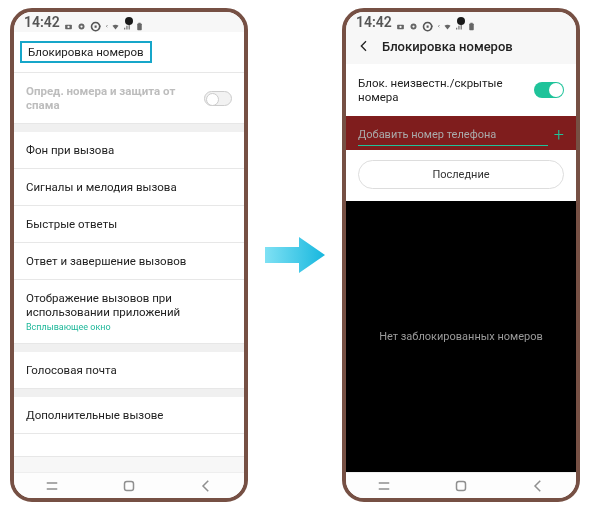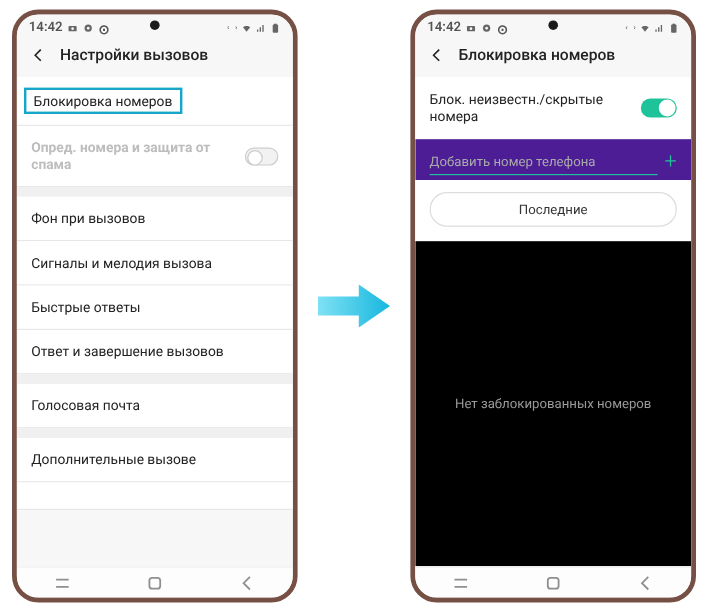--- a/index.html
+++ b/index.html
@@ -39,23 +39,22 @@
     width: 8px;
     height: 8px;
     background: #1a1a1a;
     border-radius: 50%;
     z-index: 5;
   }
   .statusbar {
     height: 20px;
     display: flex;
     align-items: center;
-    justify-content: space-between;
     padding: 0 10px;
-    font-size: 11px;
+    font-size: 14px;
     color: #555;
     font-weight: 600;
     background: #f7f7f7;
   }
   .statusbar .left { display:flex; align-items:center; gap:4px; }
   .statusbar .right { display:flex; align-items:center; gap:3px; }
   .sb-icon { width:9px; height:9px; display:inline-block; }
   .header {
     display: flex;
     align-items: center;
@@ -129,21 +128,21 @@
     padding: 12px 12px;
     display:flex;
     align-items:center;
     justify-content: space-between;
     background:#fff;
     font-size: 11.5px;
     color:#222;
   }
   .input-row {
     padding: 8px 12px 4px 12px;
-    background:#4c1d95;
+    background:#7f1d1d;
     display:flex;
     align-items:center;
     gap:6px;
   }
   .input-line {
     flex:1;
     border:none;
     border-bottom: 1px solid #1fc39a;
     font-size: 11px;
     color:#aaa;
@@ -227,48 +226,46 @@
             </svg>
         </span>
         <span class="sb-icon">
           <svg viewBox="0 0 24 24" fill="#666">
               <rect x="6" y="4" width="12" height="18" rx="2"></rect>
               <rect x="9" y="2" width="6" height="3"></rect>
             </svg>
         </span>
       </div>
     </div>
-    <div class="header">
-      <span class="back-arrow">
-        <svg viewBox="0 0 24 24" fill="none" stroke="#222" stroke-width="2">
-            <path d="M15 5l-7 7 7 7"></path>
-          </svg>
-      </span>
-      <span class="title">Настройки вызовов</span>
-    </div>
     <div class="content">
       <div class="item">
         <span class="highlight-box">Блокировка номеров</span>
       </div>
       <div class="item disabled">
         <span style="max-width:150px;">Опред. номера и защита от спама</span>
         <span class="toggle-off"></span>
       </div>
       <div class="group-gap"></div>
       <div class="item">
-        <span>Фон при вызовов</span>
+        <span>Фон при вызова</span>
       </div>
       <div class="item">
         <span>Сигналы и мелодия вызова</span>
       </div>
       <div class="item">
         <span>Быстрые ответы</span>
       </div>
       <div class="item">
         <span>Ответ и завершение вызовов</span>
+      </div>
+      <div class="item">
+        <div class="item-col">
+          <span>Отображение вызовов при использовании приложений</span>
+          <span class="sub">Всплывающее окно</span>
+        </div>
       </div>
       <div class="group-gap"></div>
       <div class="item">
         <span>Голосовая почта</span>
       </div>
       <div class="group-gap"></div>
       <div class="item">
         <span>Дополнительные вызове</span>
       </div>
       <div class="item">

